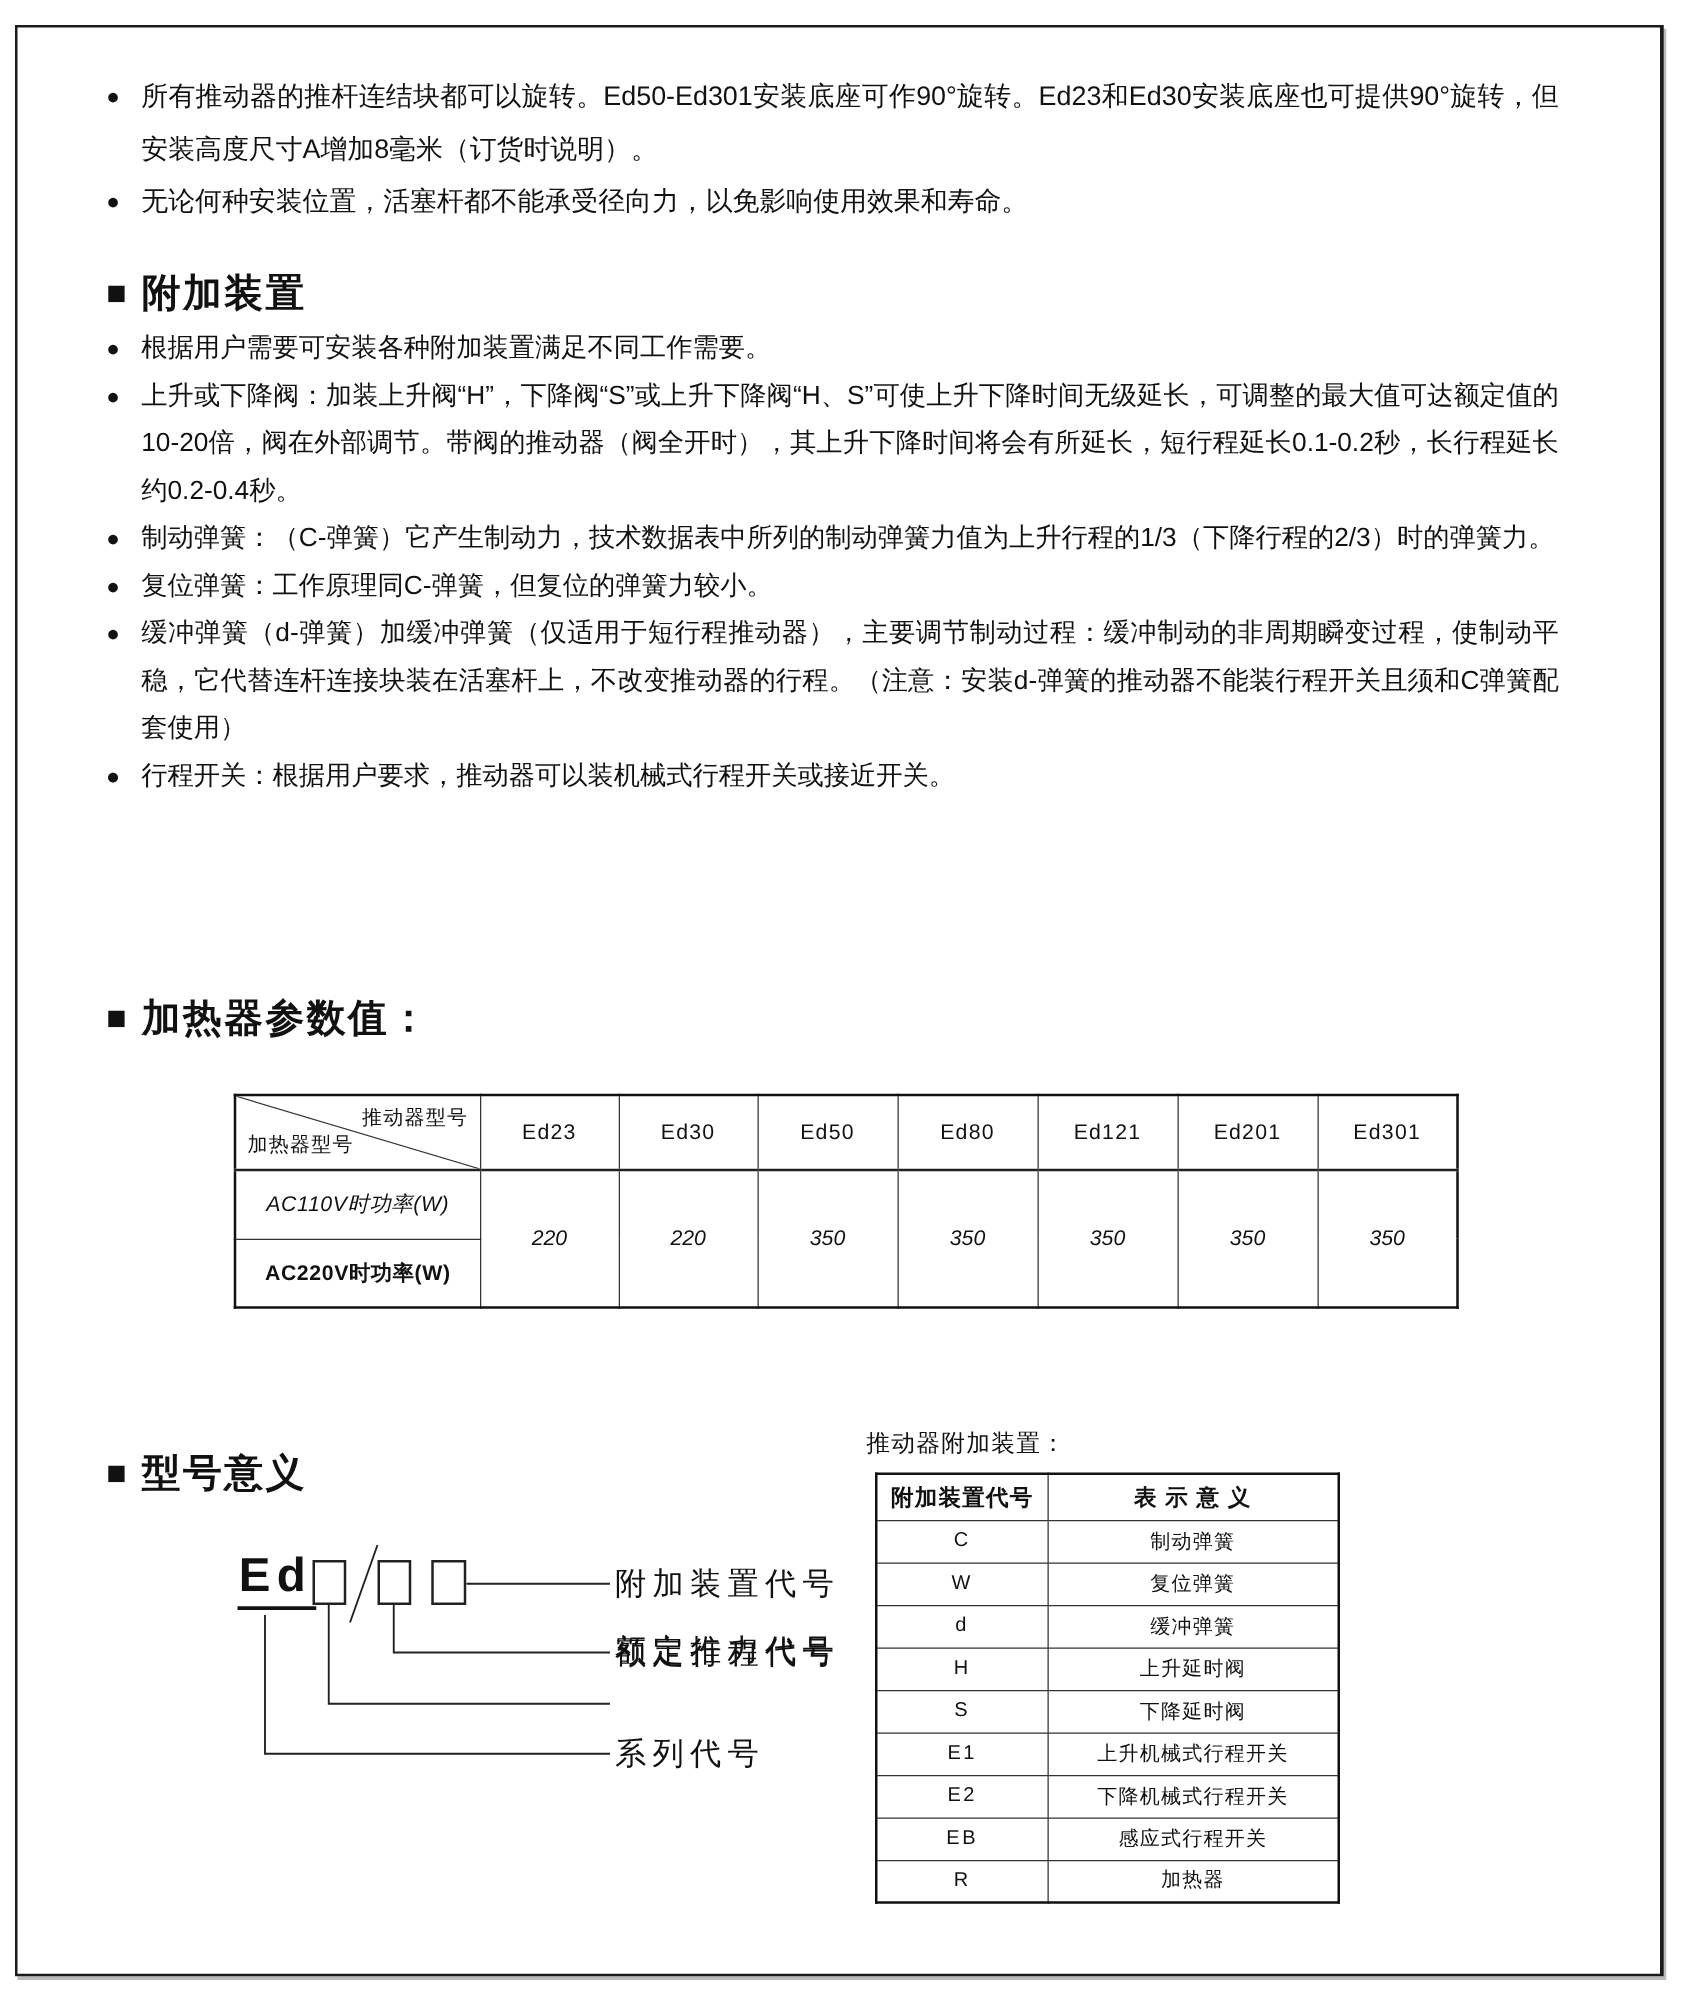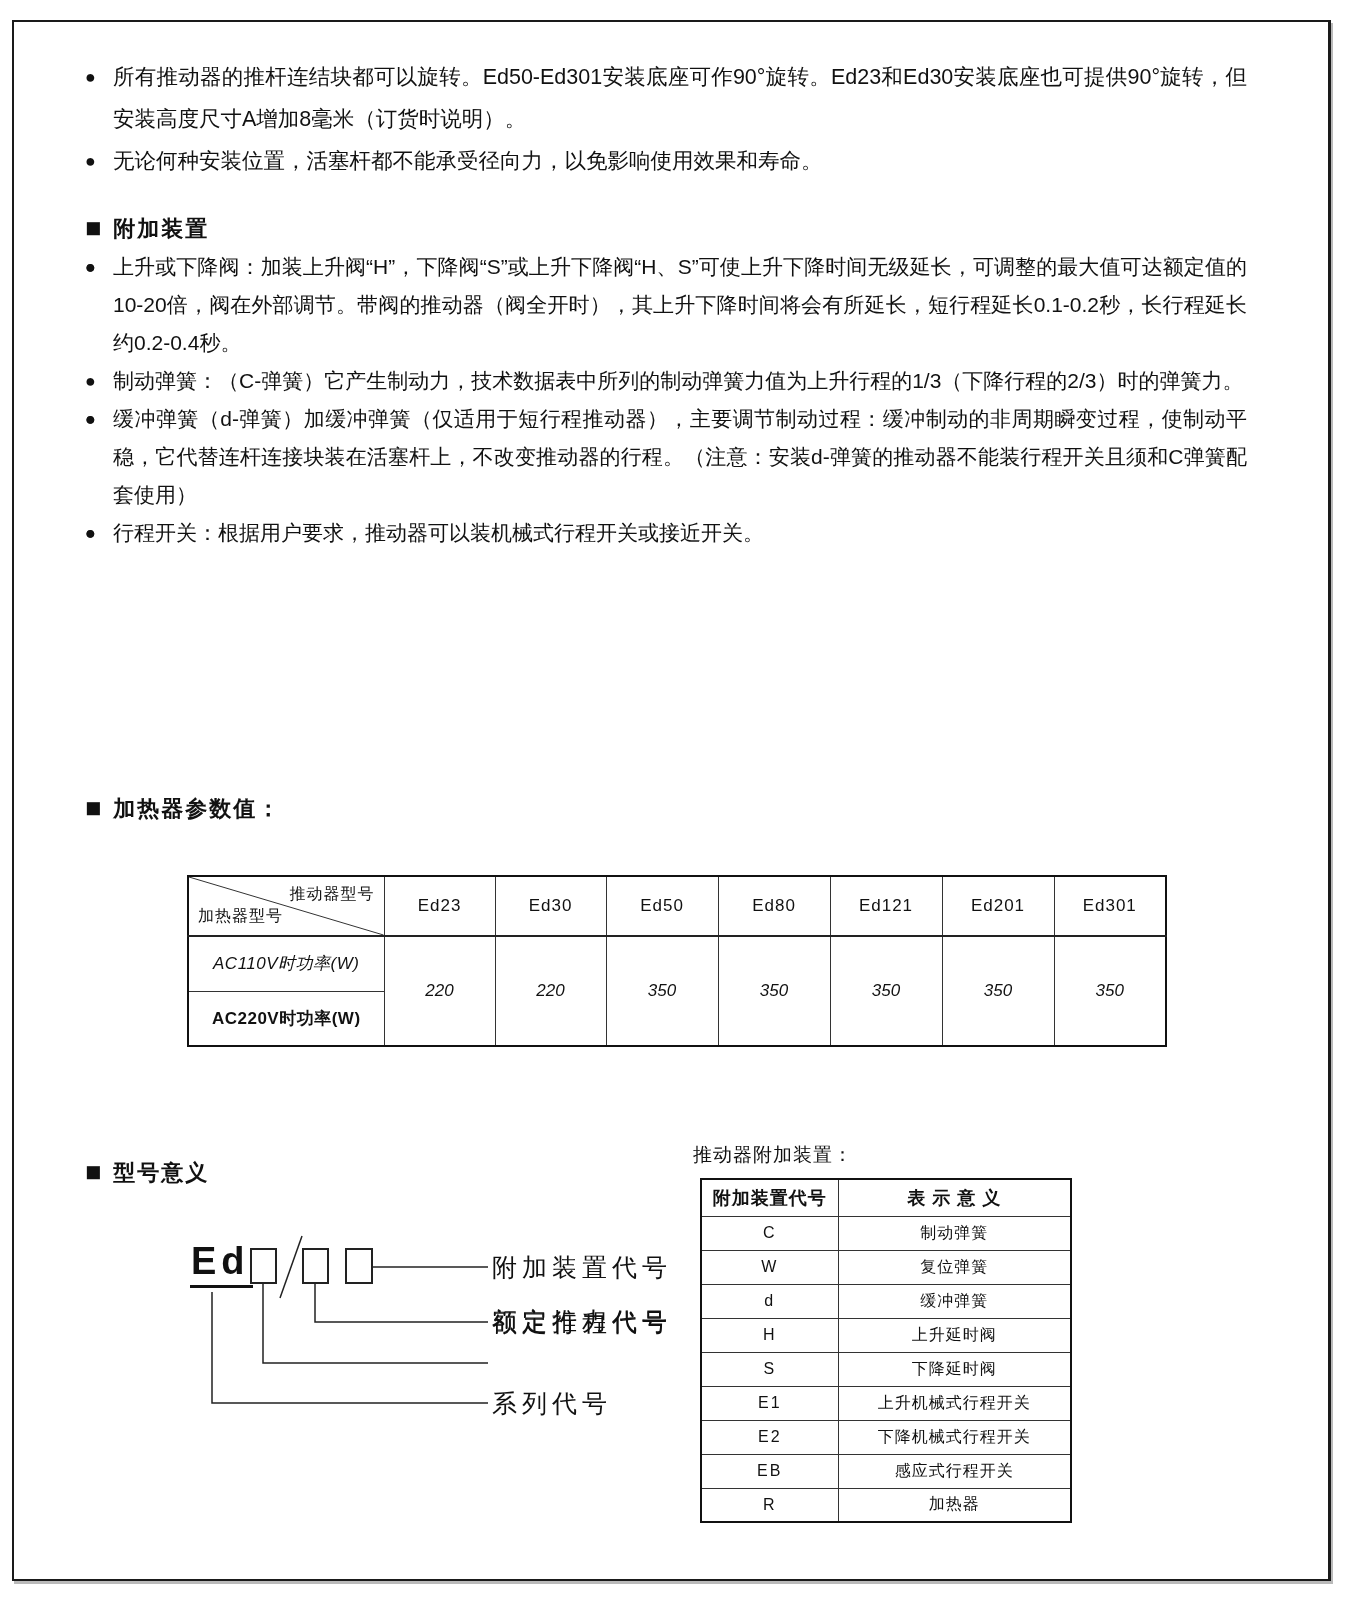--- a/index.html
+++ b/index.html
@@ -17,21 +17,21 @@
   }
   
   .textblock { position:absolute; left:85px; width:1162px; }
   .bullet-item { position:relative; padding-left:28px; text-align:justify;
                  word-break:break-all; }
   .intro .bullet-item { font-size:21.5px; line-height:42px; }
   .acc .bullet-item   { font-size:21px;   line-height:38px; }
   .bullet { position:absolute; left:0; top:0; font-size:18px; line-height:inherit; }
   .sec-head { display:flex; align-items:center; gap:12px; }
   .sec-square { font-size:27px; line-height:1; position:relative; top:-1px; }
-  .sec-title { font-size:22px; font-weight:bold; letter-spacing:2px; }
+  .sec-title { font-size:31px; font-weight:bold; letter-spacing:2px; }
   
   .heater-table { position:absolute; left:187px; top:875px; width:978px;
                   border-collapse:collapse; table-layout:fixed; }
   .heater-table th, .heater-table td {
       border:1px solid #333; font-weight:normal; text-align:center;
       font-size:17px; padding:0; }
   .heater-table { border:2px solid #111; }
   .heater-table tr.hdr th { border-bottom:2px solid #222; height:60px; letter-spacing:1px; }
   .heater-table tr.r1 th, .heater-table tr.r1 td { height:55px;font-style:italic; }
   .heater-table tr.r2 th { height:55px;font-weight:bold; }
@@ -80,31 +80,33 @@
 </div>
 
 <div class="textblock acc" style="top:214px;">
   <div class="sec-head">
     <span class="sec-square">■</span>
     <span class="sec-title">附加装置</span>
   </div>
   <div style="height:4px;"></div>
   <div class="bullet-item">
     <span class="bullet">●</span>
+    <span>根据用户需要可安装各种附加装置满足不同工作需要。</span>
   </div>
   <div class="bullet-item">
     <span class="bullet">●</span>
     <span>上升或下降阀：加装上升阀“H”，下降阀“S”或上升下降阀“H、S”可使上升下降时间无级延长，可调整的最大值可达额定值的10-20倍，阀在外部调节。带阀的推动器（阀全开时），其上升下降时间将会有所延长，短行程延长0.1-0.2秒，长行程延长约0.2-0.4秒。</span>
   </div>
   <div class="bullet-item">
     <span class="bullet">●</span>
     <span>制动弹簧：（C-弹簧）它产生制动力，技术数据表中所列的制动弹簧力值为上升行程的1/3（下降行程的2/3）时的弹簧力。</span>
   </div>
   <div class="bullet-item">
     <span class="bullet">●</span>
+    <span>复位弹簧：工作原理同C-弹簧，但复位的弹簧力较小。</span>
   </div>
   <div class="bullet-item">
     <span class="bullet">●</span>
     <span>缓冲弹簧（d-弹簧）加缓冲弹簧（仅适用于短行程推动器），主要调节制动过程：缓冲制动的非周期瞬变过程，使制动平稳，它代替连杆连接块装在活塞杆上，不改变推动器的行程。（注意：安装d-弹簧的推动器不能装行程开关且须和C弹簧配套使用）</span>
   </div>
   <div class="bullet-item">
     <span class="bullet">●</span>
   </div>
   <div class="bullet-item">
     <span class="bullet">●</span>

